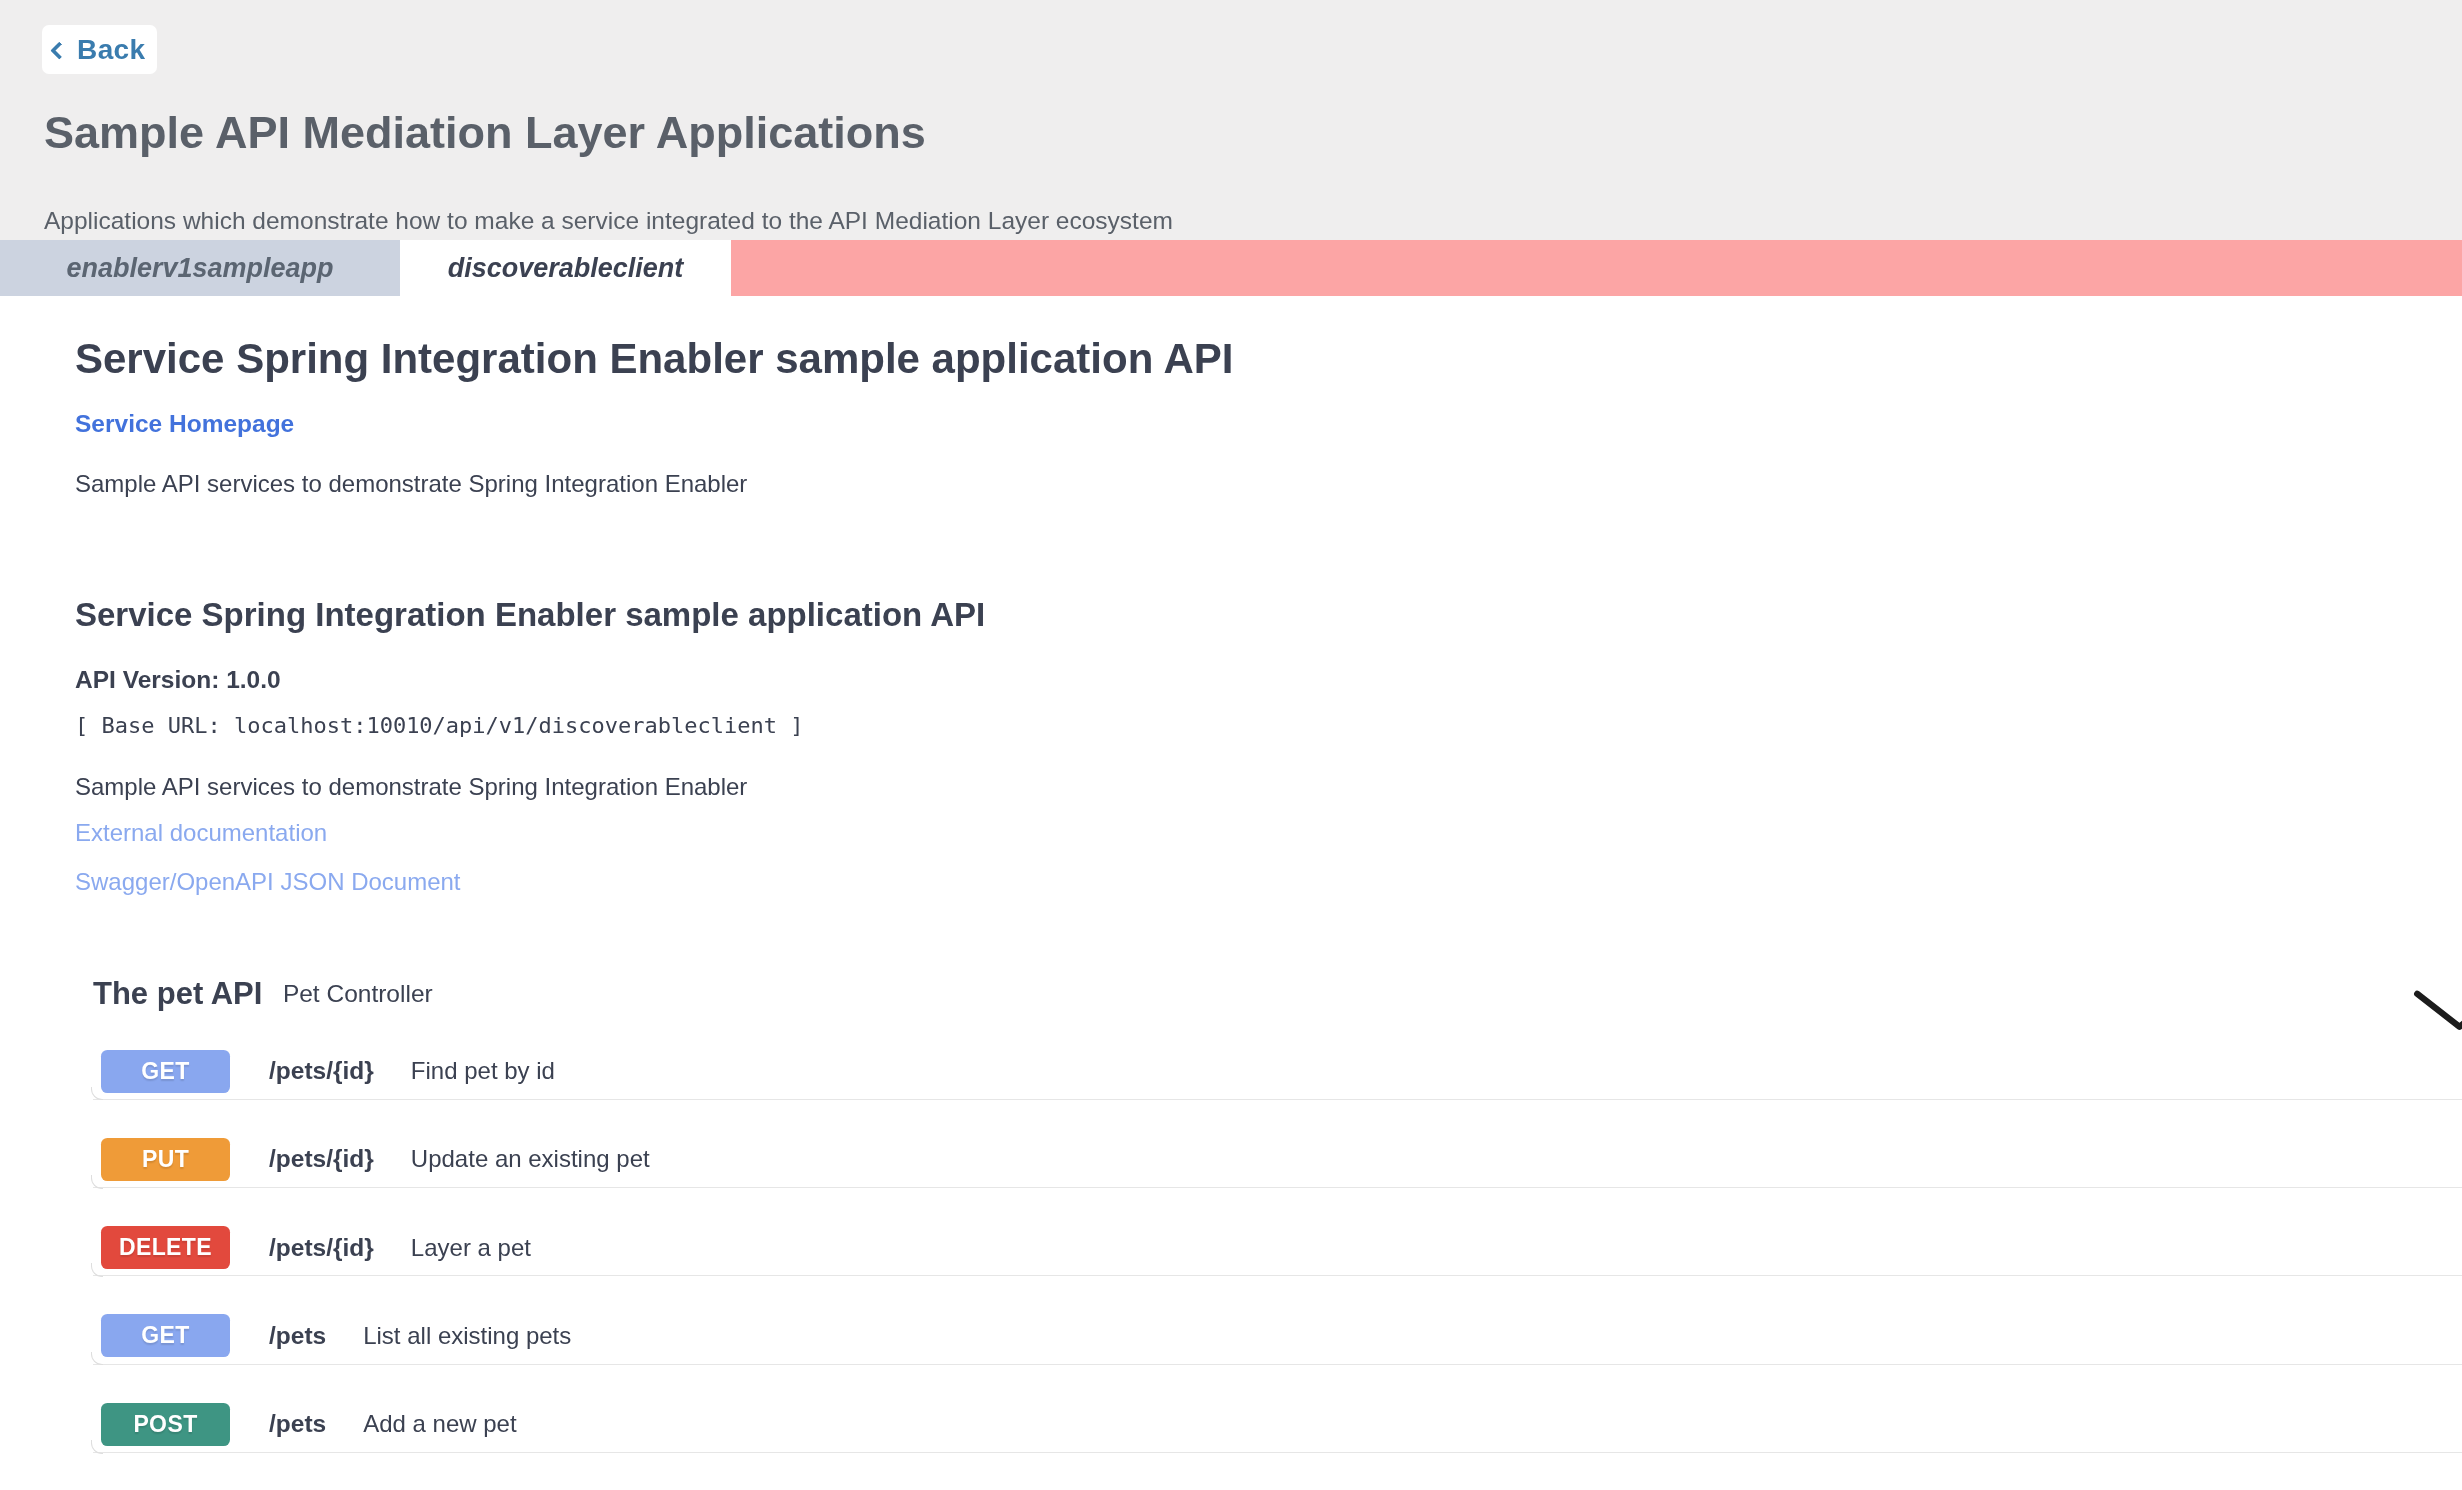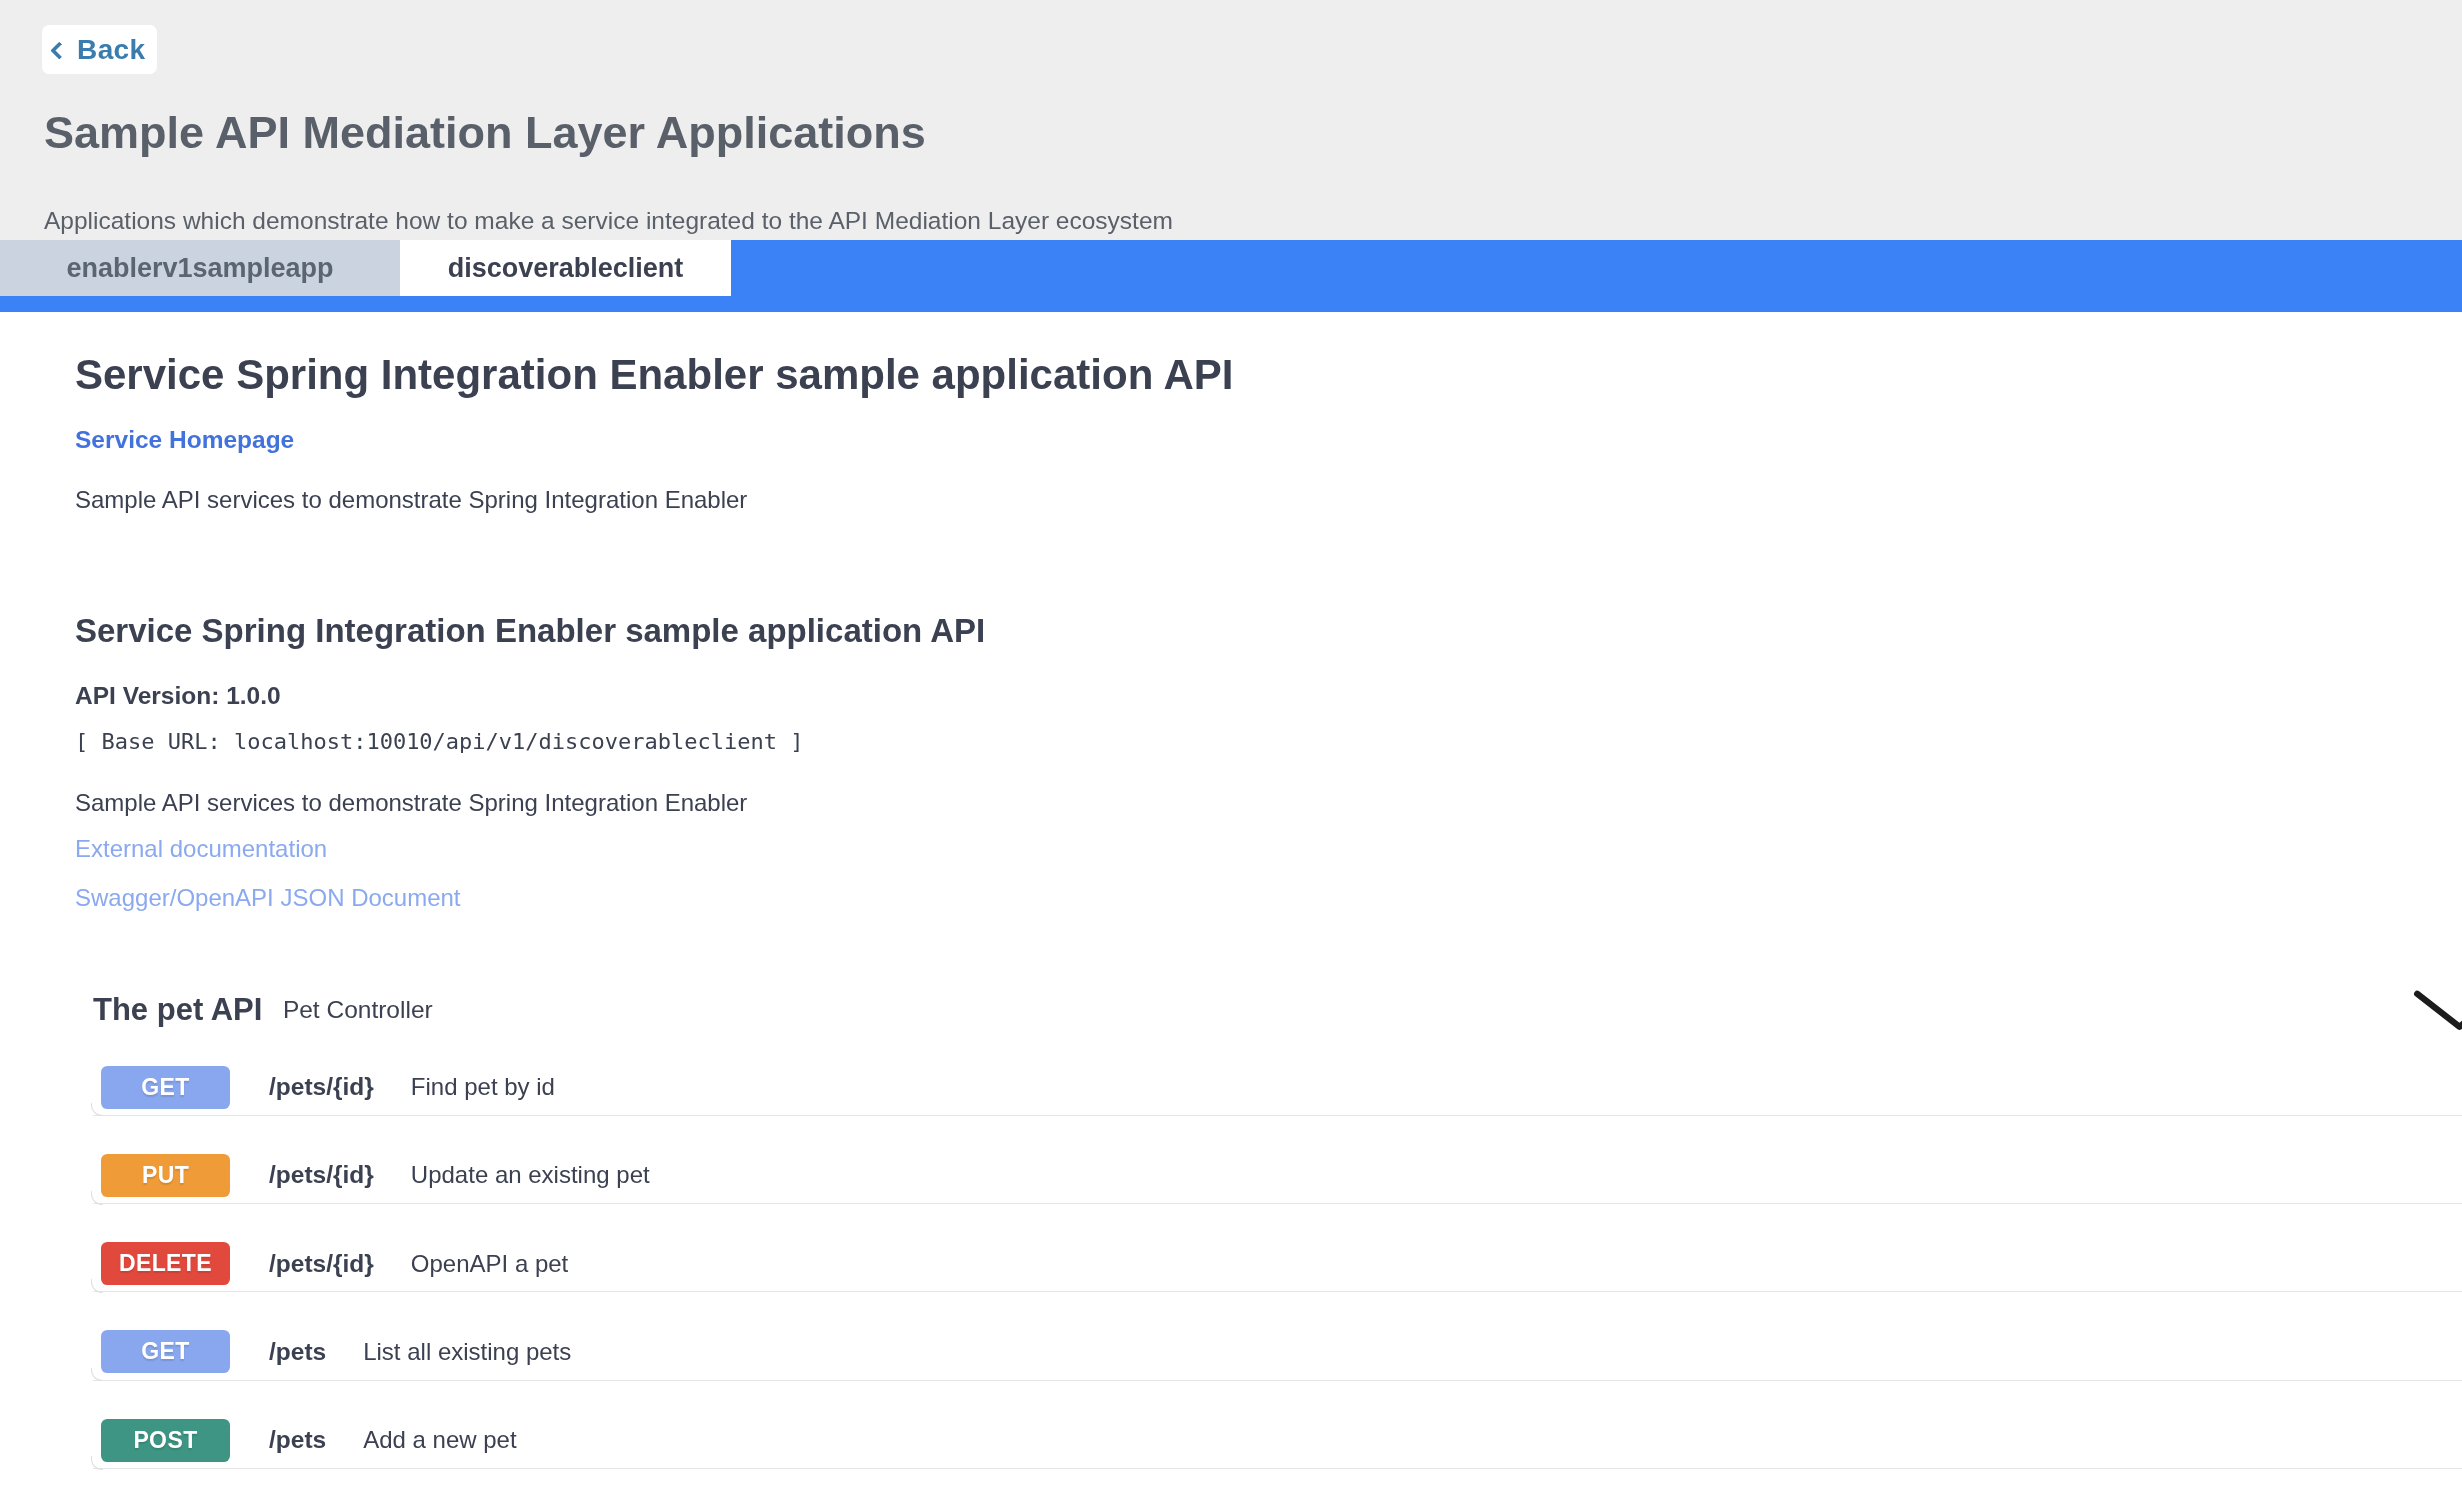--- a/index.html
+++ b/index.html
@@ -56,22 +56,23 @@
     position: absolute;
     left: 44px; top: 207px;
     font-size: 24.5px;
     font-weight: 400;
     color: #5a6069;
   }
 
   
   .tabs {
     display: flex;
-    background: #3b82f6;
-    height: 72px;
+    background: #fca5a5;
+    height: 56px;
+    font-style: italic;
   }
   .tab {
     display: flex; align-items: center; justify-content: center;
     font-size: 27px;
     font-weight: 700;
     cursor: pointer;
     height: 56px;
   }
   .tab.inactive { width: 400px; color: #5b6572; background: #ccd3e0; }
   .tab.active   { width: 331px; color: #3b4151; background: #ffffff; }
@@ -241,21 +242,21 @@
 
         <div class="op-row">
           <span class="method-badge method-put">PUT</span>
           <span class="op-path">/pets/{id}</span>
           <span class="op-summary">Update an existing pet</span>
         </div>
 
         <div class="op-row">
           <span class="method-badge method-delete">DELETE</span>
           <span class="op-path">/pets/{id}</span>
-          <span class="op-summary">OpenAPI a pet</span>
+          <span class="op-summary">Layer a pet</span>
         </div>
 
         <div class="op-row">
           <span class="method-badge method-get">GET</span>
           <span class="op-path">/pets</span>
           <span class="op-summary">List all existing pets</span>
         </div>
 
         <div class="op-row">
           <span class="method-badge method-post">POST</span>

